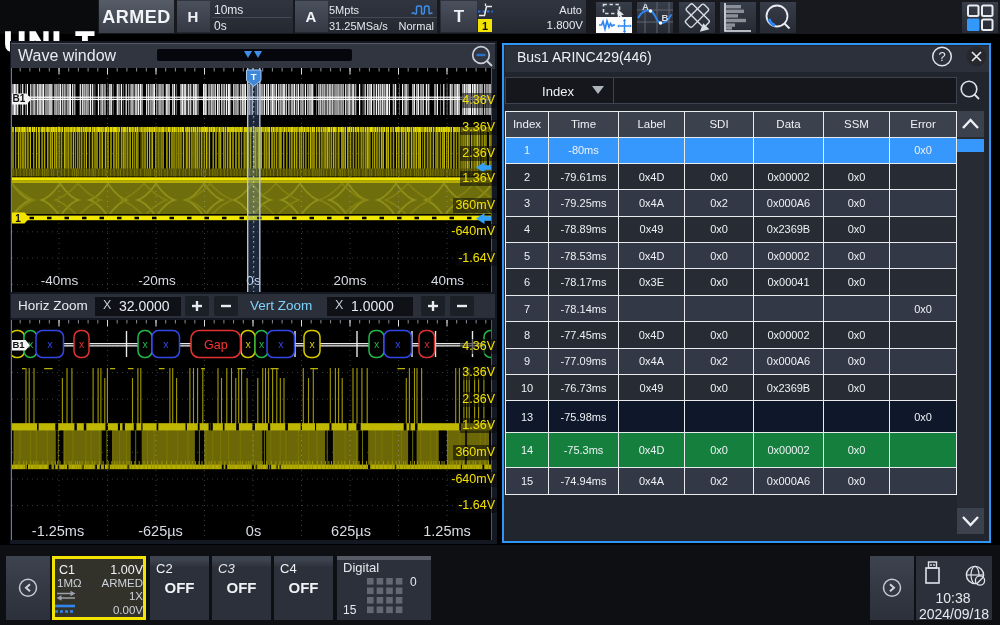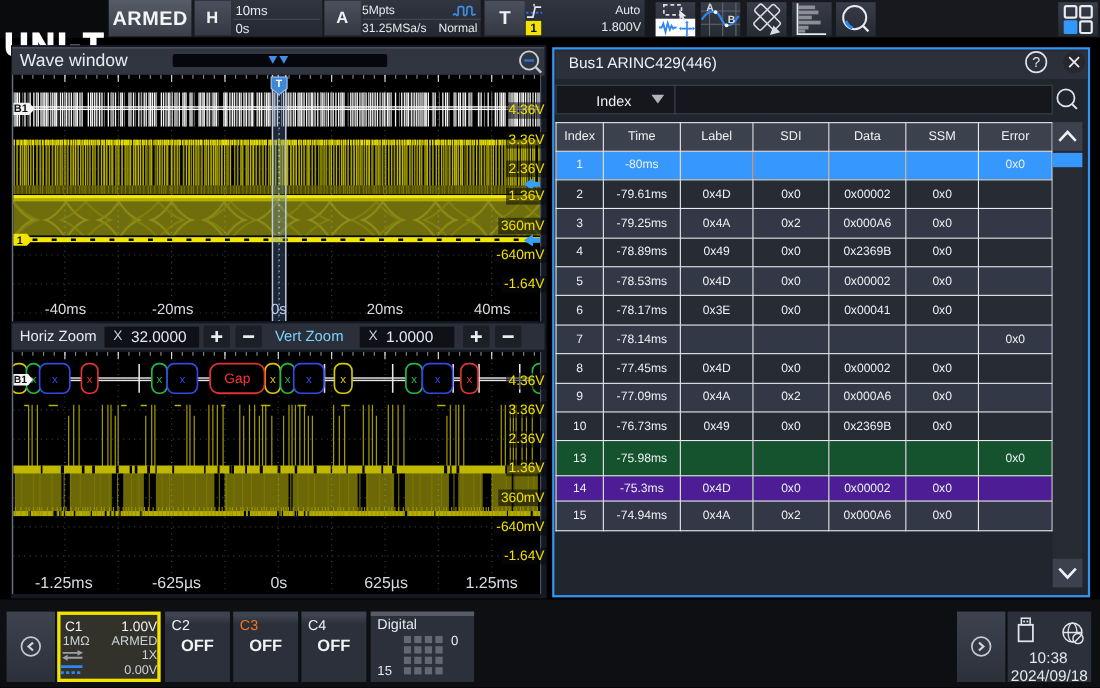--- a/index.html
+++ b/index.html
@@ -611,30 +611,30 @@
       </tr>
       <tr style="height:26.4px;background:#262b34">
         <td>10</td>
         <td>-76.73ms</td>
         <td>0x49</td>
         <td>0x0</td>
         <td>0x2369B</td>
         <td>0x0</td>
         <td></td>
       </tr>
-      <tr style="height:32px;background:#14532d">
+      <tr style="height:32px;background:#0f172a">
         <td>13</td>
         <td>-75.98ms</td>
         <td></td>
         <td></td>
         <td></td>
         <td></td>
         <td>0x0</td>
       </tr>
-      <tr style="height:23px;background:#4c1d95">
+      <tr style="height:35px;background:#15803d">
         <td>14</td>
         <td>-75.3ms</td>
         <td>0x4D</td>
         <td>0x0</td>
         <td>0x00002</td>
         <td>0x0</td>
         <td></td>
       </tr>
       <tr style="height:26.4px;background:#323845">
         <td>15</td>
@@ -675,21 +675,21 @@
     <path d="M14.5 0.8 L19.5 3.5 L14.5 6.2 Z M5.5 5.3 L0.5 8 L5.5 10.7 Z" fill="#9aa0ab"></path>
   </svg>
 <svg style="position:absolute;left:55px;top:603px" width="22" height="12">
     <line x1="0" y1="3" x2="20" y2="3" stroke="#2f86f0" stroke-width="2.6"></line>
     <line x1="0" y1="8.5" x2="20" y2="8.5" stroke="#2f86f0" stroke-width="2.6" stroke-dasharray="3 2"></line>
   </svg>
 <div style="position:absolute;left:150px;top:556px;width:59px;height:63.5px;background:linear-gradient(#3d434f 0 6%,#2b303a 18%,#2b303a)"></div>
 <div style="position:absolute;left:156px;top:561px;font-size:13px;color:#f0f2f6;white-space:nowrap;">C2</div>
 <div style="position:absolute;left:179.5px;top:579px;font-size:15px;color:#f0f2f6;white-space:nowrap;font-weight:bold;transform:translateX(-50%);">OFF</div>
 <div style="position:absolute;left:212px;top:556px;width:59px;height:63.5px;background:linear-gradient(#3d434f 0 6%,#2b303a 18%,#2b303a)"></div>
-<div style="position:absolute;left:218px;top:561px;font-size:13px;color:#f97316;white-space:nowrap;">C3</div>
+<div style="position:absolute;left:218px;top:561px;font-size:13px;color:#e5e5e5;white-space:nowrap;font-style:italic;">C3</div>
 <div style="position:absolute;left:241.5px;top:579px;font-size:15px;color:#f0f2f6;white-space:nowrap;font-weight:bold;transform:translateX(-50%);">OFF</div>
 <div style="position:absolute;left:274px;top:556px;width:59px;height:63.5px;background:linear-gradient(#3d434f 0 6%,#2b303a 18%,#2b303a)"></div>
 <div style="position:absolute;left:280px;top:561px;font-size:13px;color:#f0f2f6;white-space:nowrap;">C4</div>
 <div style="position:absolute;left:303.5px;top:579px;font-size:15px;color:#f0f2f6;white-space:nowrap;font-weight:bold;transform:translateX(-50%);">OFF</div>
 <div style="position:absolute;left:337px;top:556px;width:94px;height:63.5px;background:#2b303a;border-top:4px solid #565b66"></div>
 <div style="position:absolute;left:343px;top:560px;font-size:13px;color:#e6e9ee;white-space:nowrap;">Digital</div>
 <div style="position:absolute;left:410px;top:575px;font-size:12px;color:#e6e9ee;white-space:nowrap;">0</div>
 <div style="position:absolute;left:343px;top:603px;font-size:12px;color:#e6e9ee;white-space:nowrap;">15</div>
 <svg style="position:absolute;left:367px;top:578px" width="40" height="36">
     <rect x="0.0" y="0.0" width="6.6" height="6.6" fill="#636872"></rect>

